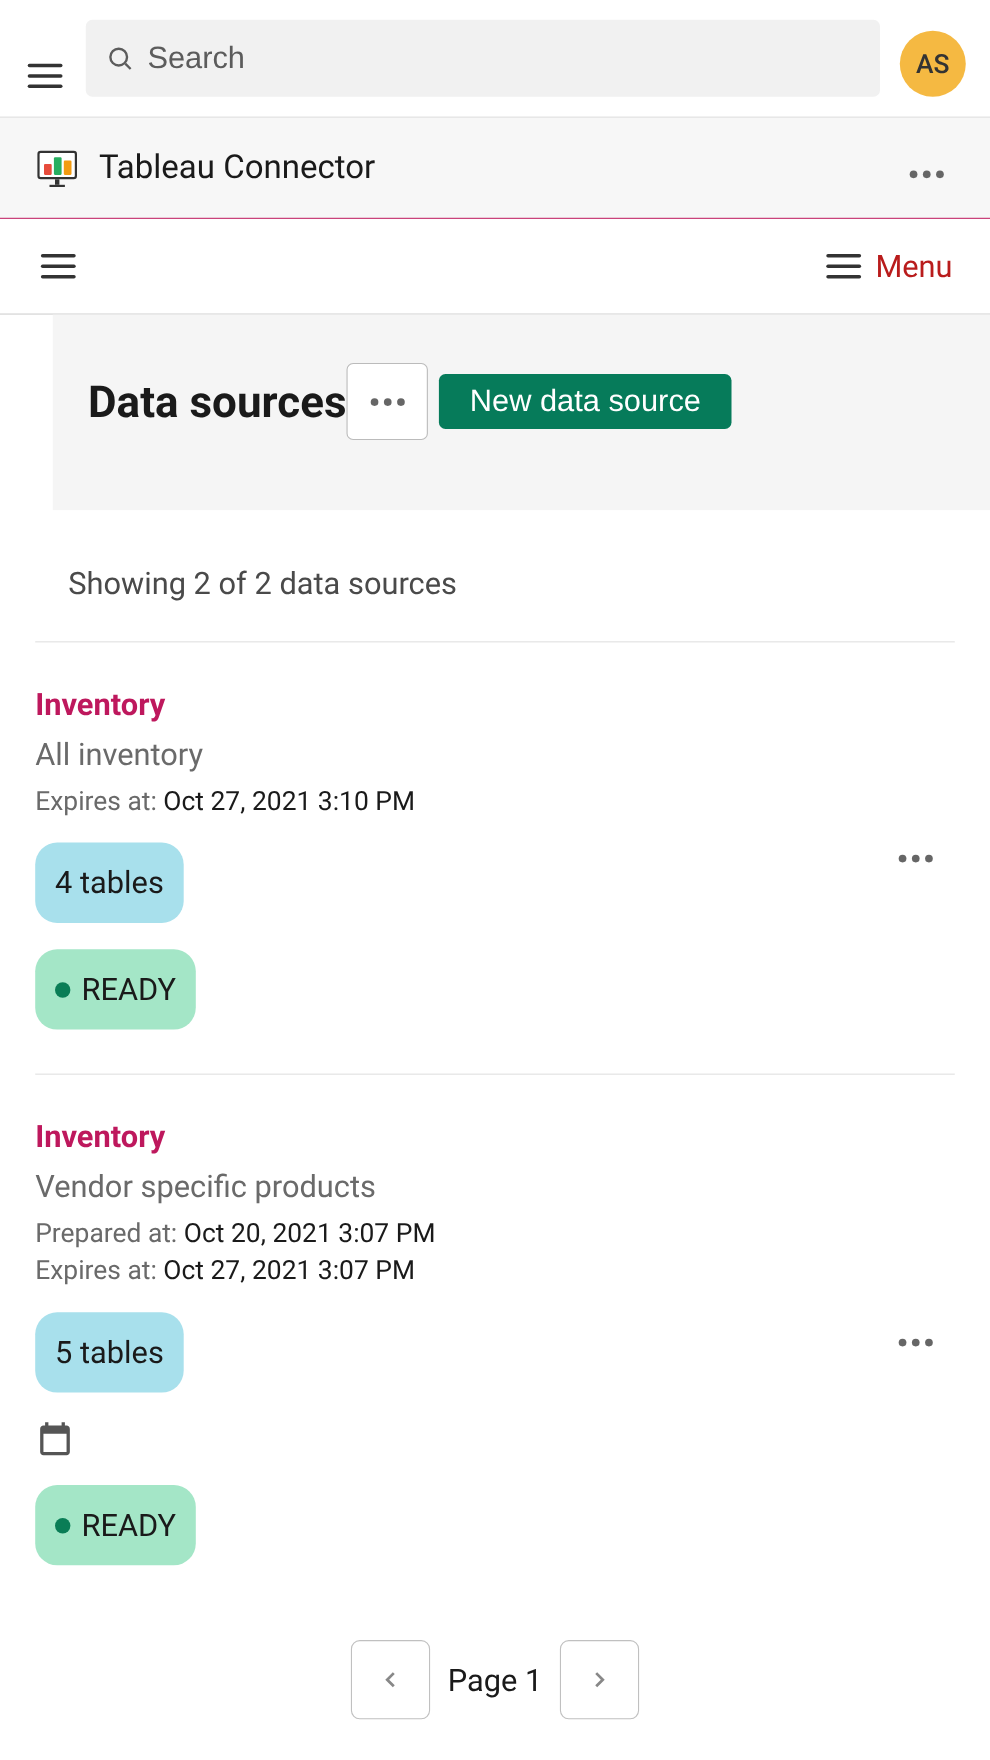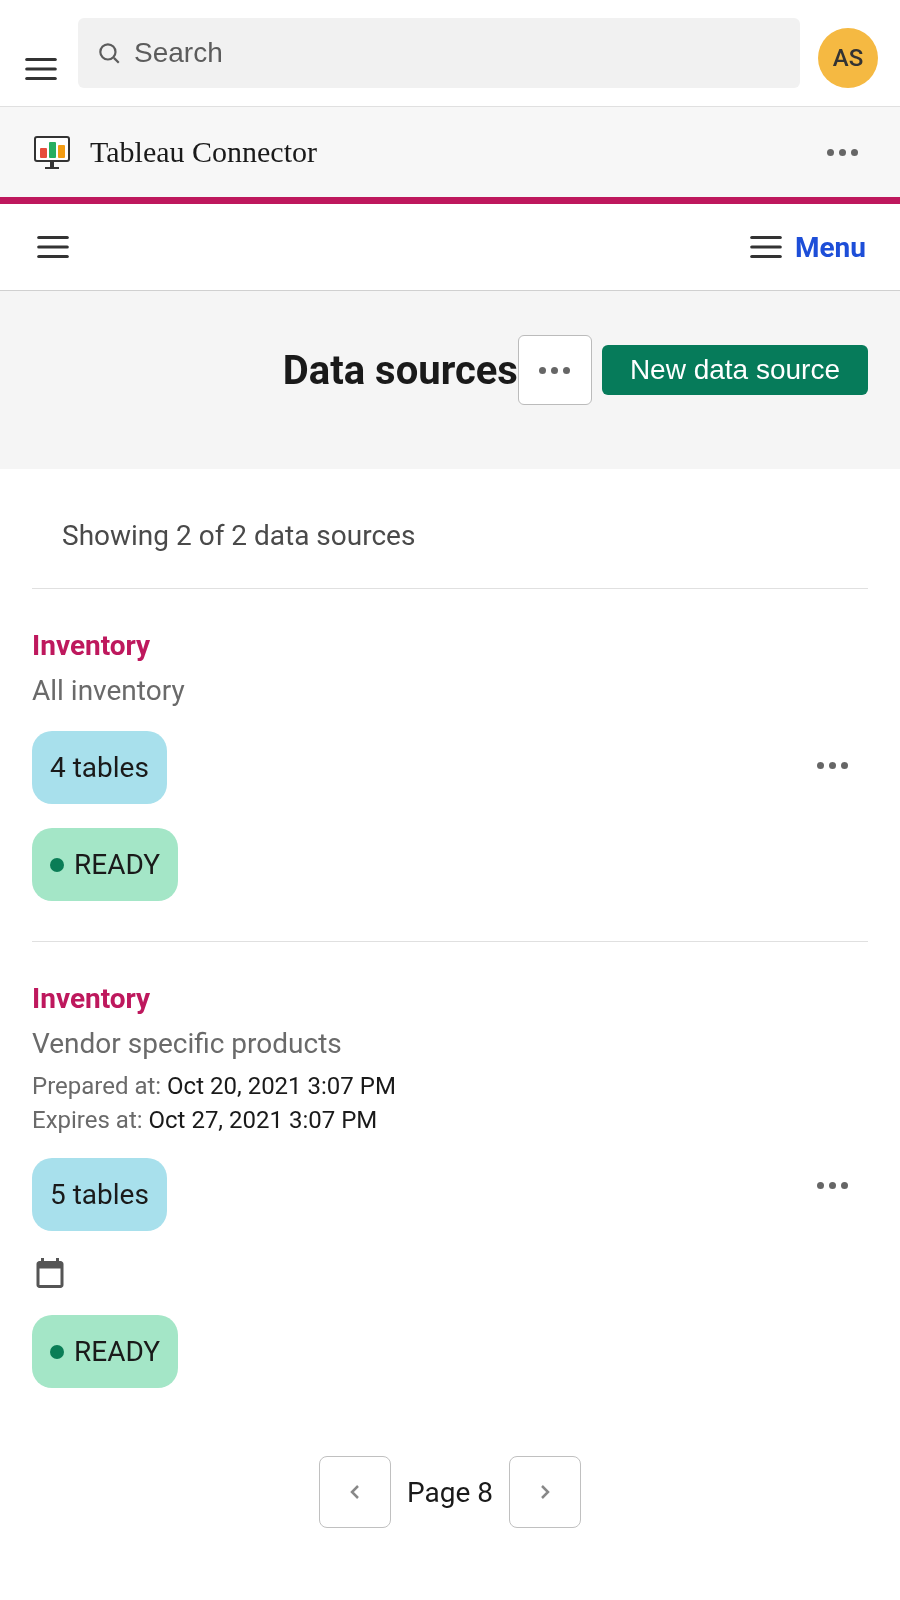--- a/index.html
+++ b/index.html
@@ -68,27 +68,26 @@
       align-items: center;
       justify-content: center;
       font-size: 24px;
       font-weight: 500;
       color: #333;
     }
     
     
     .app-title-bar {
       display: flex;
-      align-items: center;
+      align-items: flex-end;
       padding: 28px 34px;
       border-top: 1px solid #e0e0e0;
-      border-bottom: 7px solid #be185d;
+      border-bottom: 1px solid #be185d;
       background: #f7f7f7;
       justify-content: space-between;
-      font-family: Liberation Serif, serif;
     }
     .app-title-left {
       display: flex;
       align-items: center;
       gap: 20px;
     }
     .app-icon {
       width: 36px;
       height: 32px;
       position: relative;
@@ -152,31 +151,32 @@
       background: #fff;
     }
     .menu-right {
       display: flex;
       align-items: center;
       gap: 10px;
       cursor: pointer;
     }
     .menu-label {
       font-size: 28px;
-      font-weight: 700;
-      color: #1d4ed8;
+      font-weight: 400;
+      color: #b91c1c;
     }
     
     
     .page-header {
       display: flex;
       align-items: center;
-      justify-content: flex-end;
+      justify-content: flex-start;
       padding: 44px 32px 64px;
       background: #f5f5f5;
+      margin-left: 48px;
     }
     .page-title {
       font-size: 40px;
       font-weight: 700;
       color: #1a1a1a;
     }
     .page-actions {
       display: flex;
       gap: 10px;
       align-items: center;
@@ -383,20 +383,23 @@
   </div>
 </div>
 
 <div class="content">
   <div class="count-text">Showing 2 of 2 data sources</div>
 
   <div class="ds-row">
     <div class="ds-content">
       <div class="ds-title">Inventory</div>
       <div class="ds-subtitle">All inventory</div>
+      <div class="ds-meta">
+        <span class="label">Expires at: </span><span>Oct 27, 2021 3:10 PM</span>
+      </div>
       <div class="badge-row">
         <span class="badge tables">4 tables</span>
       </div>
       <div class="badge-row">
         <span class="badge ready">READY</span>
       </div>
     </div>
     <div class="ds-actions">
       <div class="more-dots">
         <span></span>
@@ -437,20 +440,20 @@
       </div>
     </div>
   </div>
 
   <div class="pagination">
     <button class="page-btn">
       <svg viewBox="0 0 24 24" fill="none" stroke="currentColor" stroke-width="2.5">
         <polyline points="15 18 9 12 15 6"></polyline>
       </svg>
     </button>
-    <span class="page-label">Page 8</span>
+    <span class="page-label">Page 1</span>
     <button class="page-btn">
       <svg viewBox="0 0 24 24" fill="none" stroke="currentColor" stroke-width="2.5">
         <polyline points="9 18 15 12 9 6"></polyline>
       </svg>
     </button>
   </div>
 </div>
 
 </body></html>

